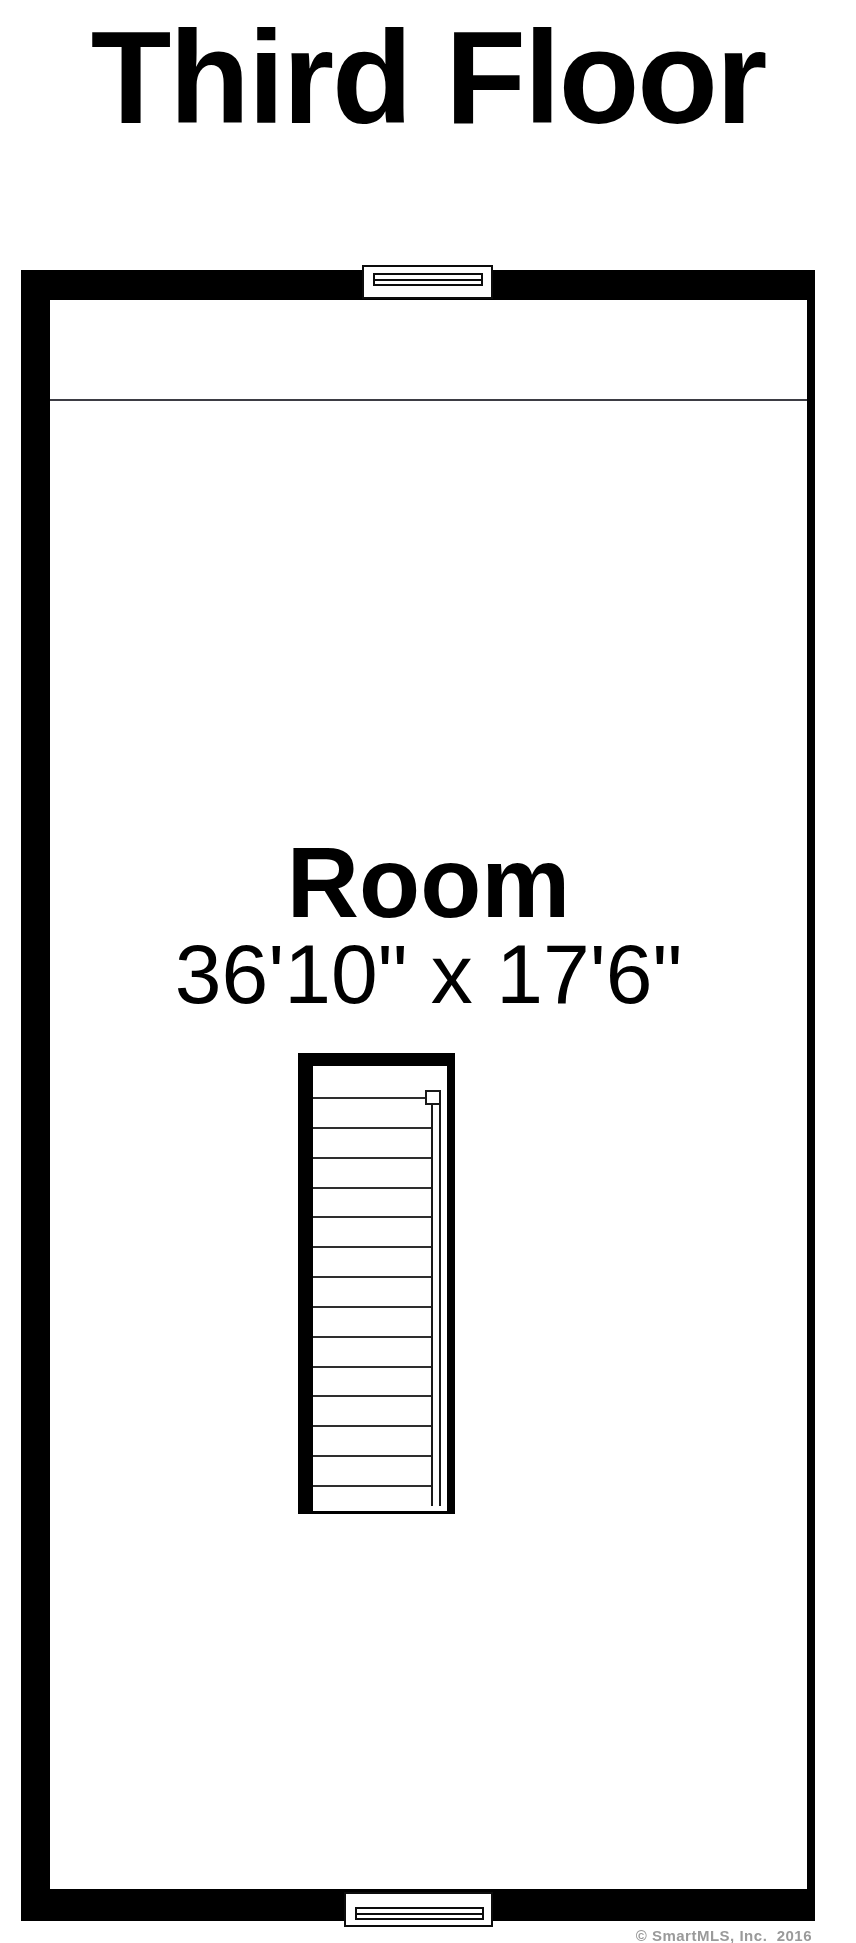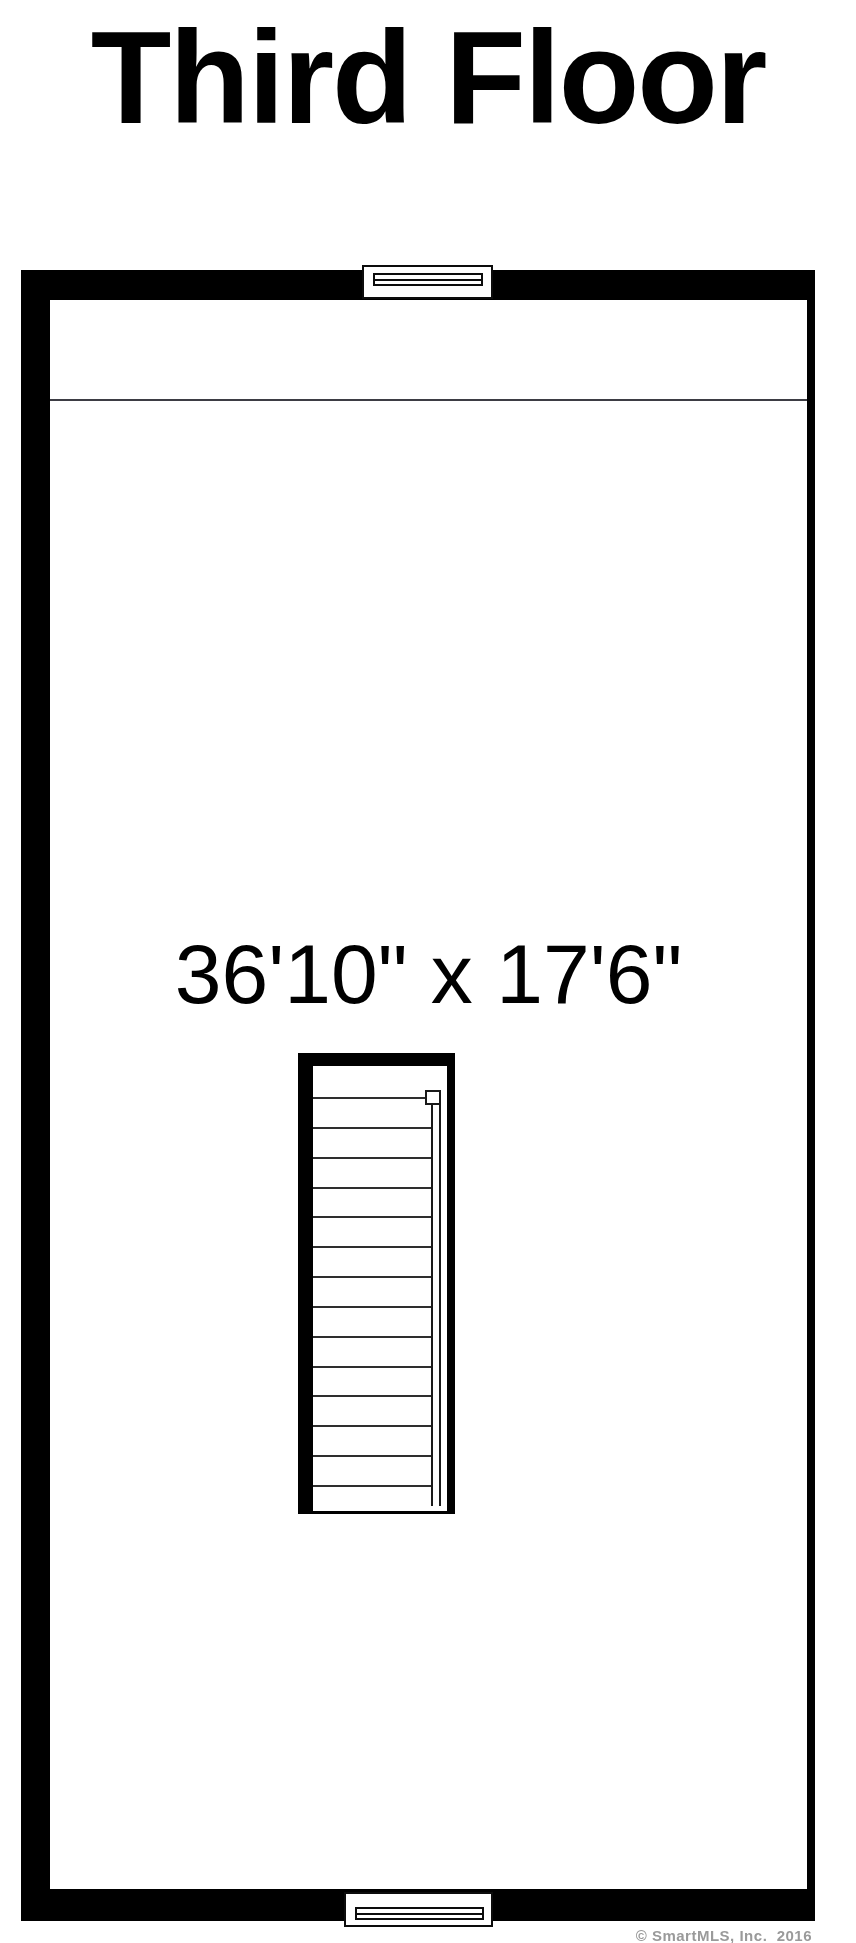--- a/index.html
+++ b/index.html
@@ -90,20 +90,21 @@
       <div class="midline"></div>
     </div>
   </div>
 
   <div class="window window-bottom">
     <div class="glass">
       <div class="midline"></div>
     </div>
   </div>
 
+  <div class="room-label room-name-2">Room</div>
   <div class="room-label room-dims">36'10" x 17'6"</div>
 
   <div class="stairs">
     <div class="stairs-inner">
       <div class="treads" id="treads">
           <div class="tread"></div>
           <div class="tread"></div>
           <div class="tread"></div>
           <div class="tread"></div>
           <div class="tread"></div>

